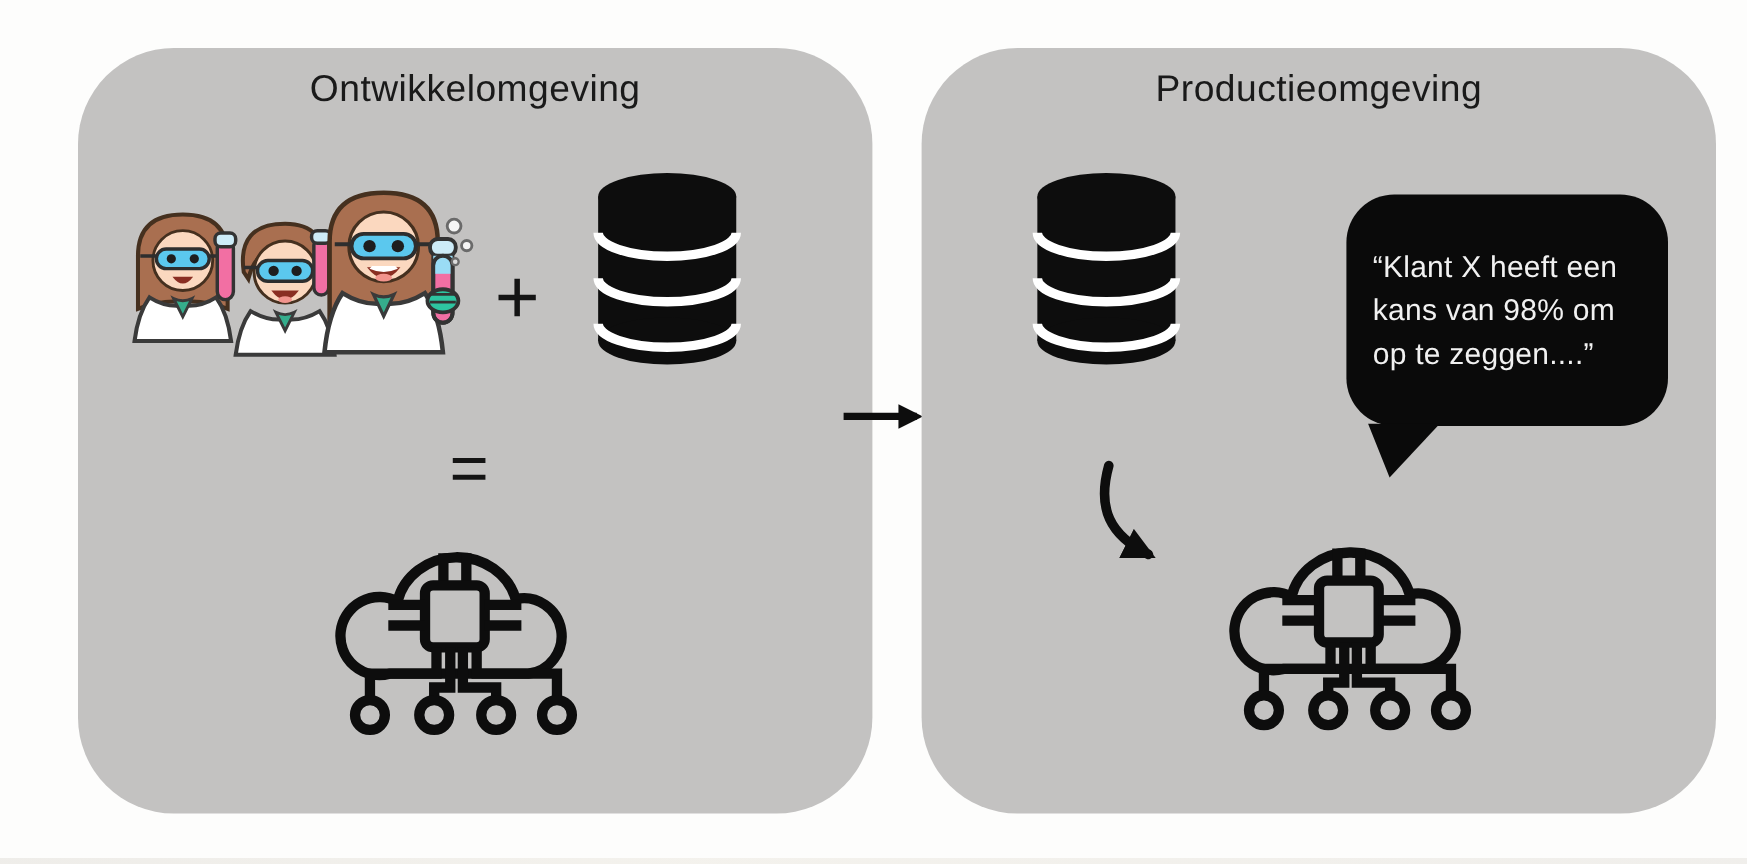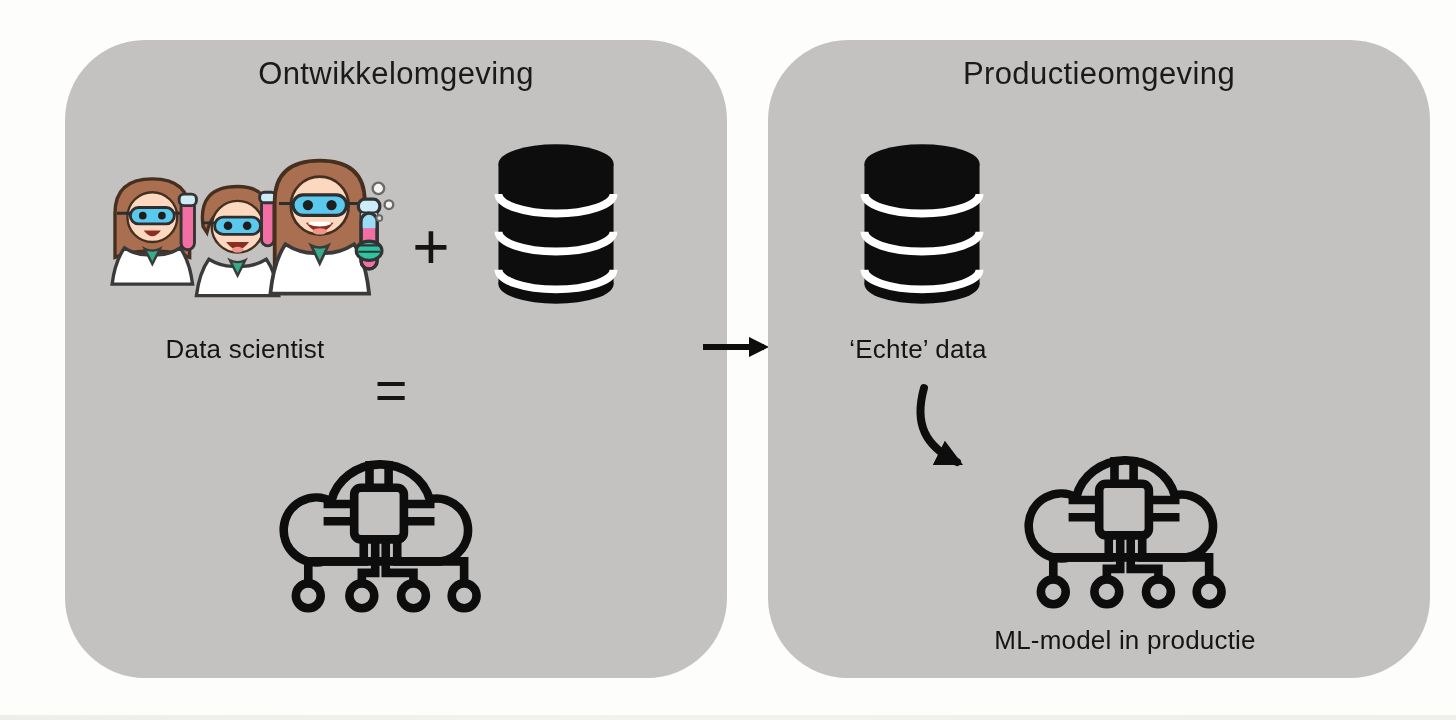--- a/index.html
+++ b/index.html
@@ -117,21 +117,20 @@
           <ellipse cx="94" cy="92" rx="12" ry="9" fill="#2ec4a0" stroke="#333333" stroke-width="3"></ellipse>
           <path d="M84,87 H104 M84,93 H104" stroke="#333333" stroke-width="2"></path>
         </g>
       </g>
 
       <circle cx="283" cy="38" r="6" fill="#f4f4f4" stroke="#6a6a6a" stroke-width="2.5"></circle>
       <circle cx="294" cy="55" r="4.5" fill="#f4f4f4" stroke="#6a6a6a" stroke-width="2.5"></circle>
       <circle cx="284" cy="69" r="3" fill="#dcdcdc" stroke="#6a6a6a" stroke-width="2"></circle>
     </svg>
 
-    <div class="label" style="left:28px;top:294px;width:304px">Data scientist</div>
 
     <div class="sym" style="left:318px;top:175px;width:96px;font-size:64px">+</div>
 
     <svg class="abs" style="left:423px;top:100px" width="136" height="168" viewBox="0 0 104 126">
         <use href="#db-icon"></use>
       </svg>
 
 
     <div class="sym" style="left:276px;top:322px;width:100px;font-size:56px">=</div>
 
@@ -145,28 +144,34 @@
     <path d="M3,16 H64" stroke="#0d0d0d" stroke-width="6" fill="none" marker-end="url(#ah)"></path>
   </svg>
 
   <section class="panel panel-prod">
     <div class="ptitle">Productieomgeving</div>
 
     <svg class="abs" style="left:86px;top:100px" width="136" height="168" viewBox="0 0 104 126">
         <use href="#db-icon"></use>
       </svg>
 
-    <div class="label" style="left:18px;top:294px;width:264px">‘Echte’ data</div>
 
+    <div class="bubble">
+      <div class="line">“Klant X heeft een</div>
+      <div class="line">kans van 98% om</div>
+      <div class="line">op te zeggen....”</div>
+      <svg class="tail" width="80" height="46" viewBox="0 0 80 46">
+        <polygon points="10,0 70,0 28,45" fill="#0a0a0a"></polygon>
+      </svg>
+    </div>
 
     <svg class="abs" style="left:137px;top:342px" width="85" height="96" viewBox="0 0 85 96">
       <path d="M19,6 C9,42 20,64 52,80" stroke="#0d0d0d" stroke-width="8" stroke-linecap="round" fill="none" marker-end="url(#ah)"></path>
     </svg>
 
     <svg class="abs" style="left:247px;top:374px" width="220" height="196" viewBox="0 0 230 205">
         <use href="#cloud-chip"></use>
       </svg>
 
-    <div class="label" style="left:207px;top:585px;width:300px">ML-model in productie</div>
   </section>
 
   <div class="artifact"></div>
 </div>
 
 </body></html>

